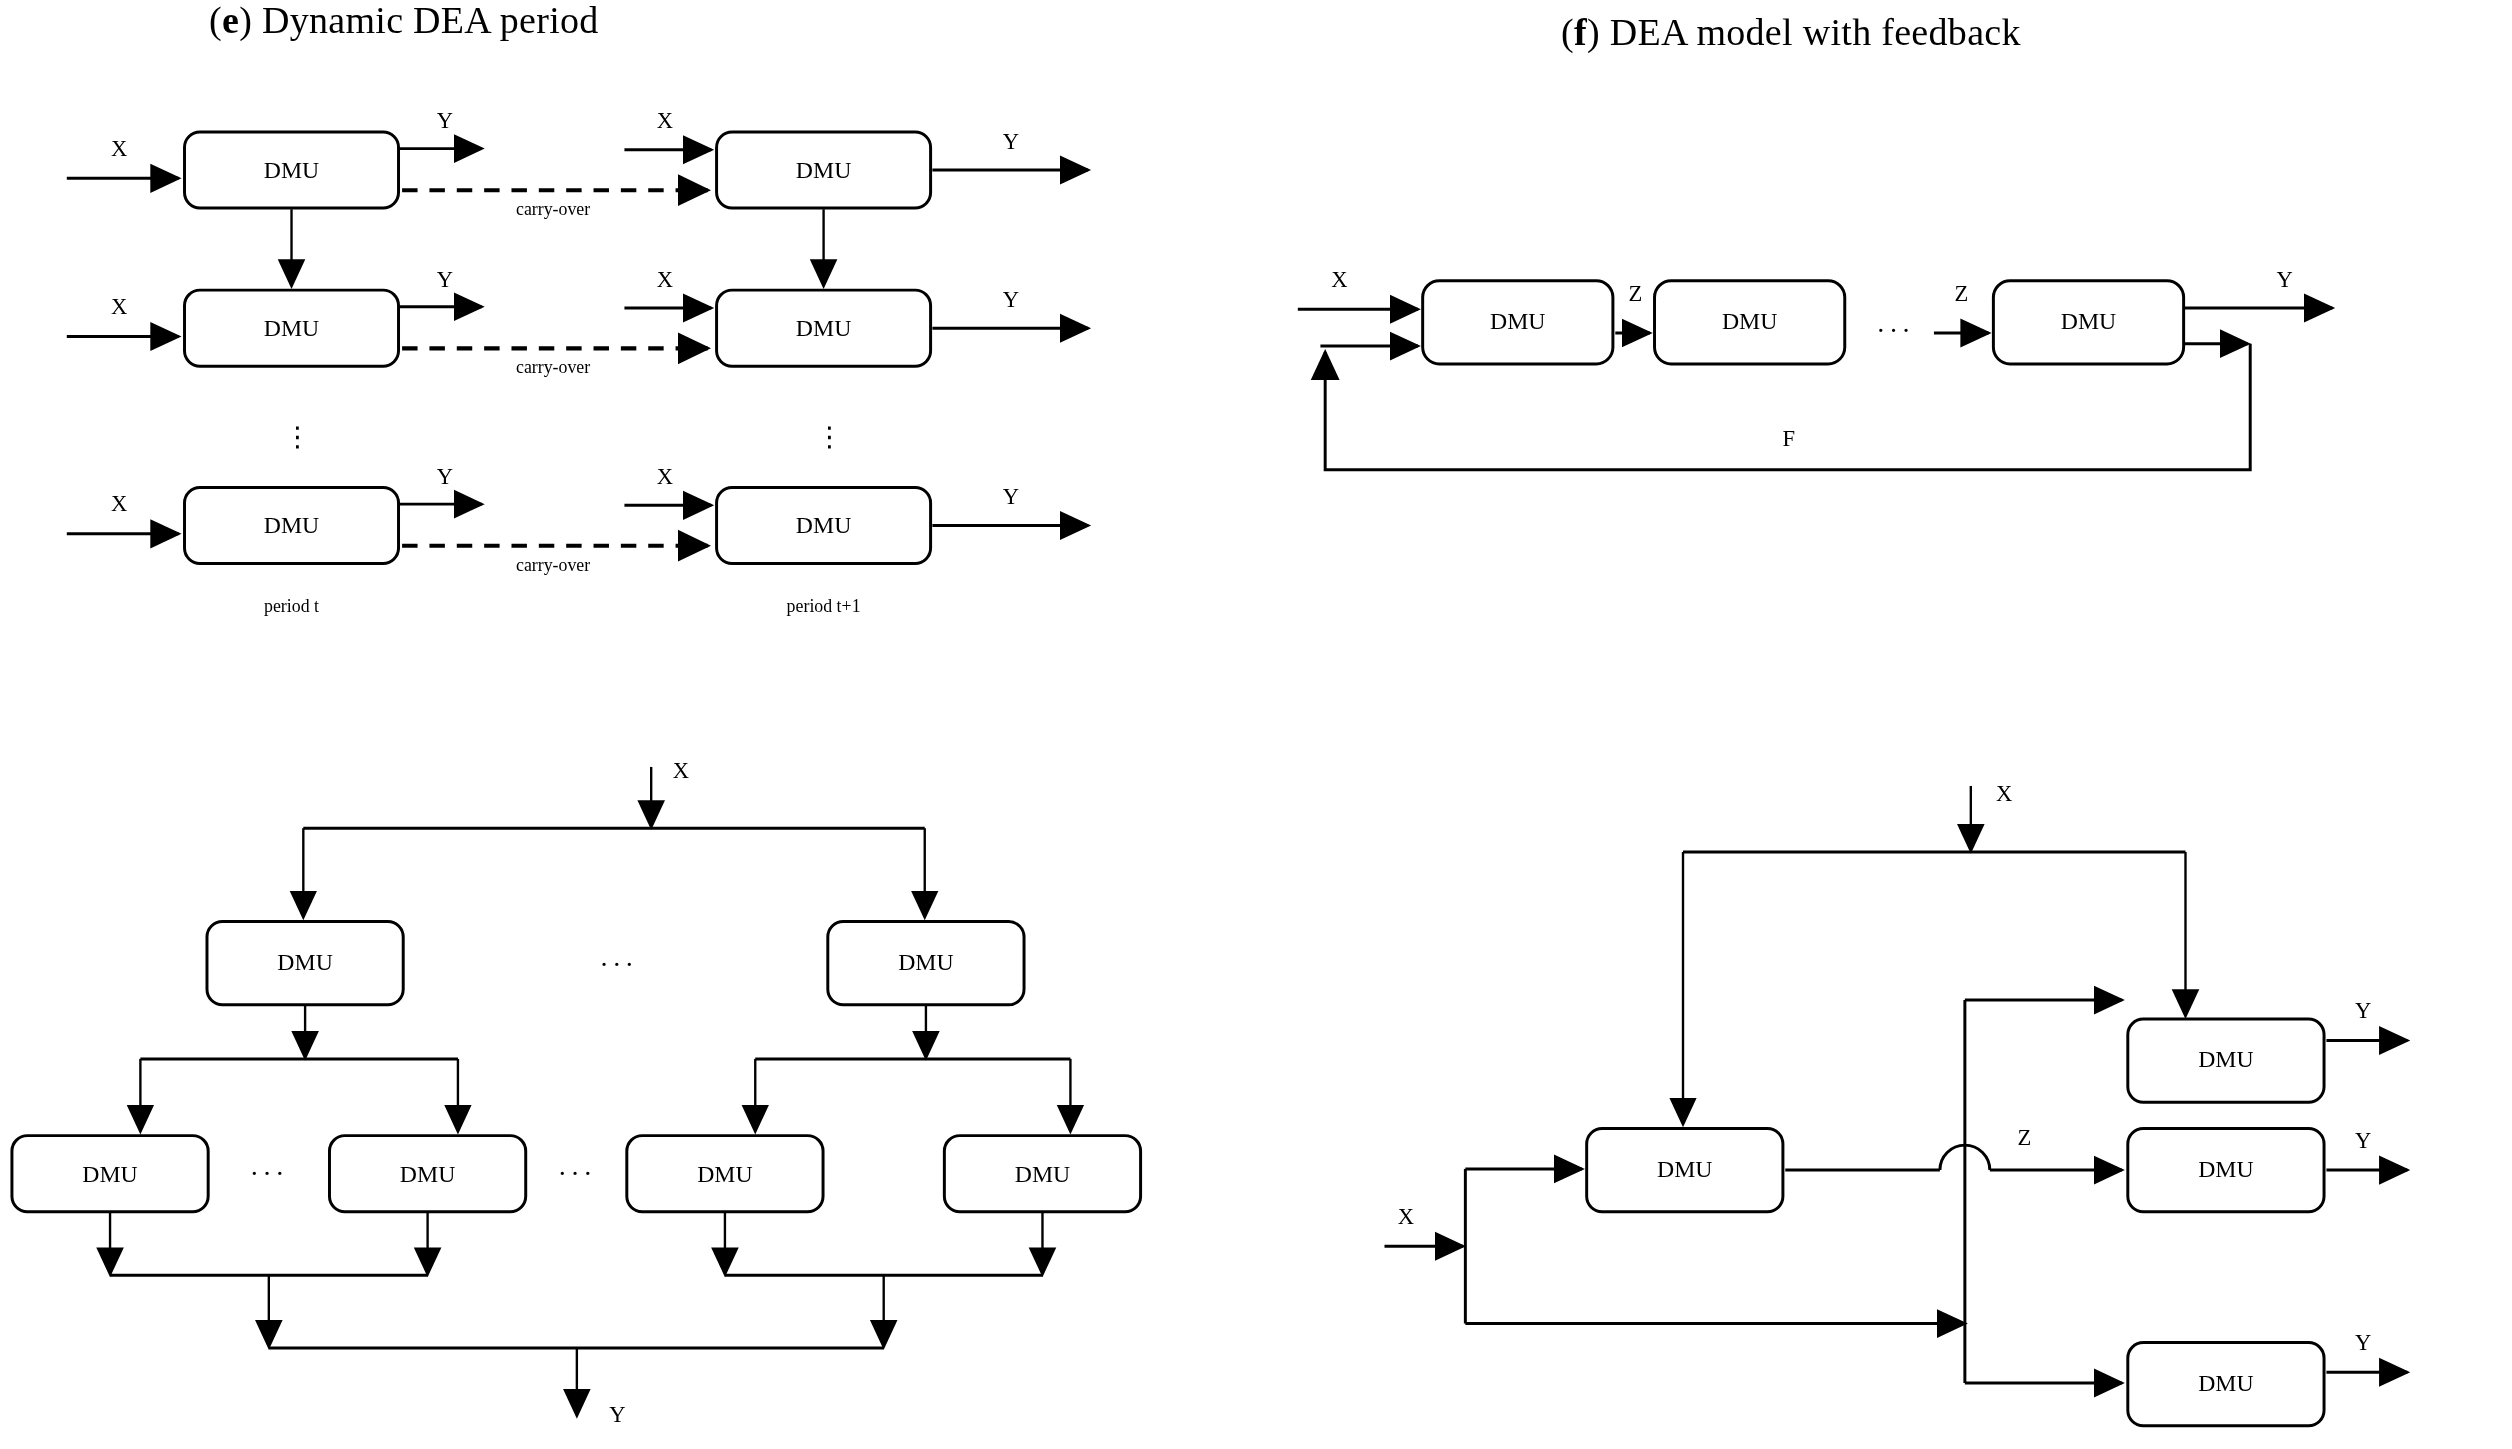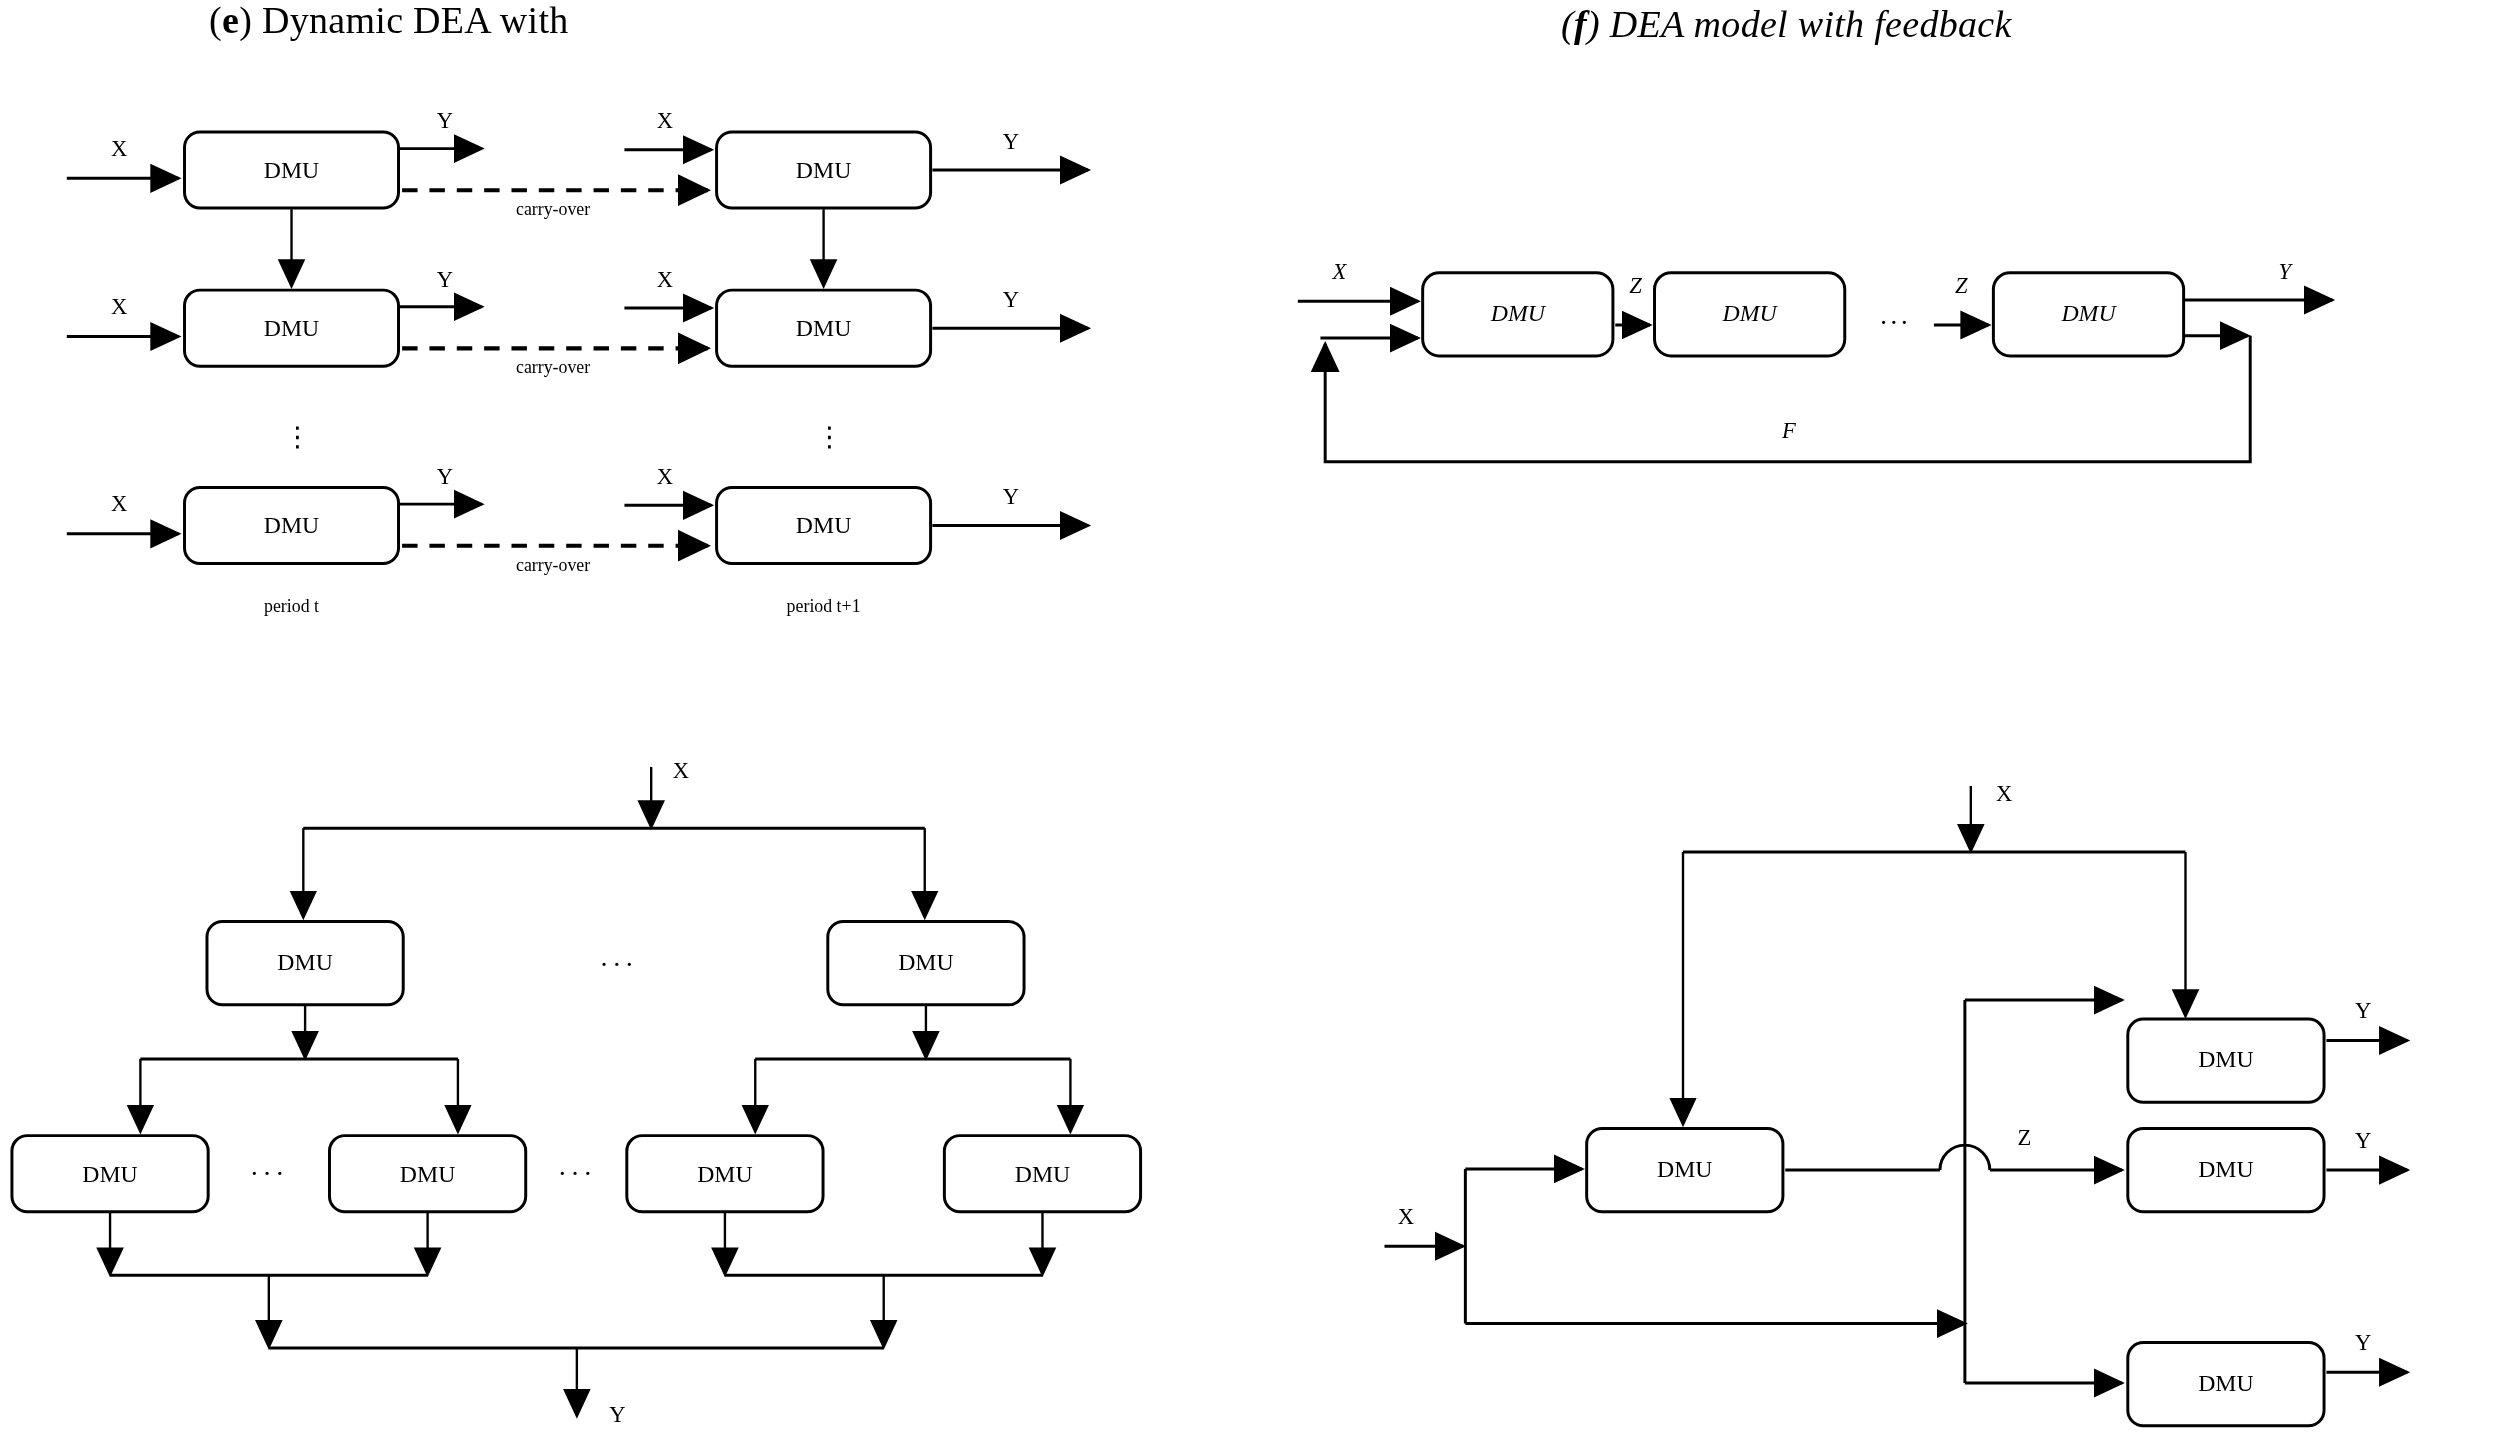--- a/index.html
+++ b/index.html
@@ -42,21 +42,21 @@
   path.dash,line.dash{stroke:#000000;stroke-width:7;fill:none;stroke-dasharray:26 20;}
   path.thin,line.thin{stroke:#000000;stroke-width:4;fill:none;}
   path.hop{stroke:#000000;stroke-width:5;fill:none;}
 </style>
 </head>
 <body>
 
 <div class="panel" style="left:0;top:0;width:1256px;height:648px;">
 
   <div class="ptitle" style="left:209px;top:-2.4px;">
-    (<b>e</b>) <span>Dynamic DEA with</span>
+    (<b>e</b>) <span>Dynamic DEA period</span>
   </div>
 
   <svg width="1256" height="648" viewBox="0 0 2112 1090" aria-label="dynamic dea diagram">
     <defs>
       <marker id="ah" markerWidth="11" markerHeight="11" refX="9.5" refY="5.5" orient="auto" markerUnits="strokeWidth">
         <path d="M0,0.6 L10.5,5.5 L0,10.4 Z" fill="#000"></path>
       </marker>
       <marker id="ahd" markerWidth="8.5" markerHeight="8.5" refX="7.2" refY="4.25" orient="auto" markerUnits="strokeWidth">
         <path d="M0,0.4 L8,4.25 L0,8.1 Z" fill="#000"></path>
       </marker>
@@ -132,21 +132,21 @@
     <line class="thin" marker-end="url(#aht)" x1="1385" y1="352" x2="1385" y2="480"></line>
 
     <text class="vdots" x="500" y="750">⋮</text>
     <text class="vdots" x="1395" y="750">⋮</text>
 
     <text class="small-label" x="490" y="1030">period t</text>
     <text class="small-label" x="1385" y="1030">period t+1</text>
   </svg>
 </div>
 
-<div class="panel" style="left:1256px;top:4px;width:1256px;height:648px;font-style:italic;">
+<div class="panel" style="left:1256px;top:12px;width:1256px;height:648px;">
 
   <div class="ptitle" style="left:305px;top:-2.4px;">
     (<b>f</b>) <span>DEA model with feedback</span>
   </div>
 
   <svg width="1256" height="648" viewBox="0 0 2112 1090" aria-label="feedback dea diagram">
 
     <rect class="box" x="280" y="452" width="320" height="140" rx="28" ry="28"></rect>
     <text class="dmu-label" x="440" y="524">DMU</text>
 

